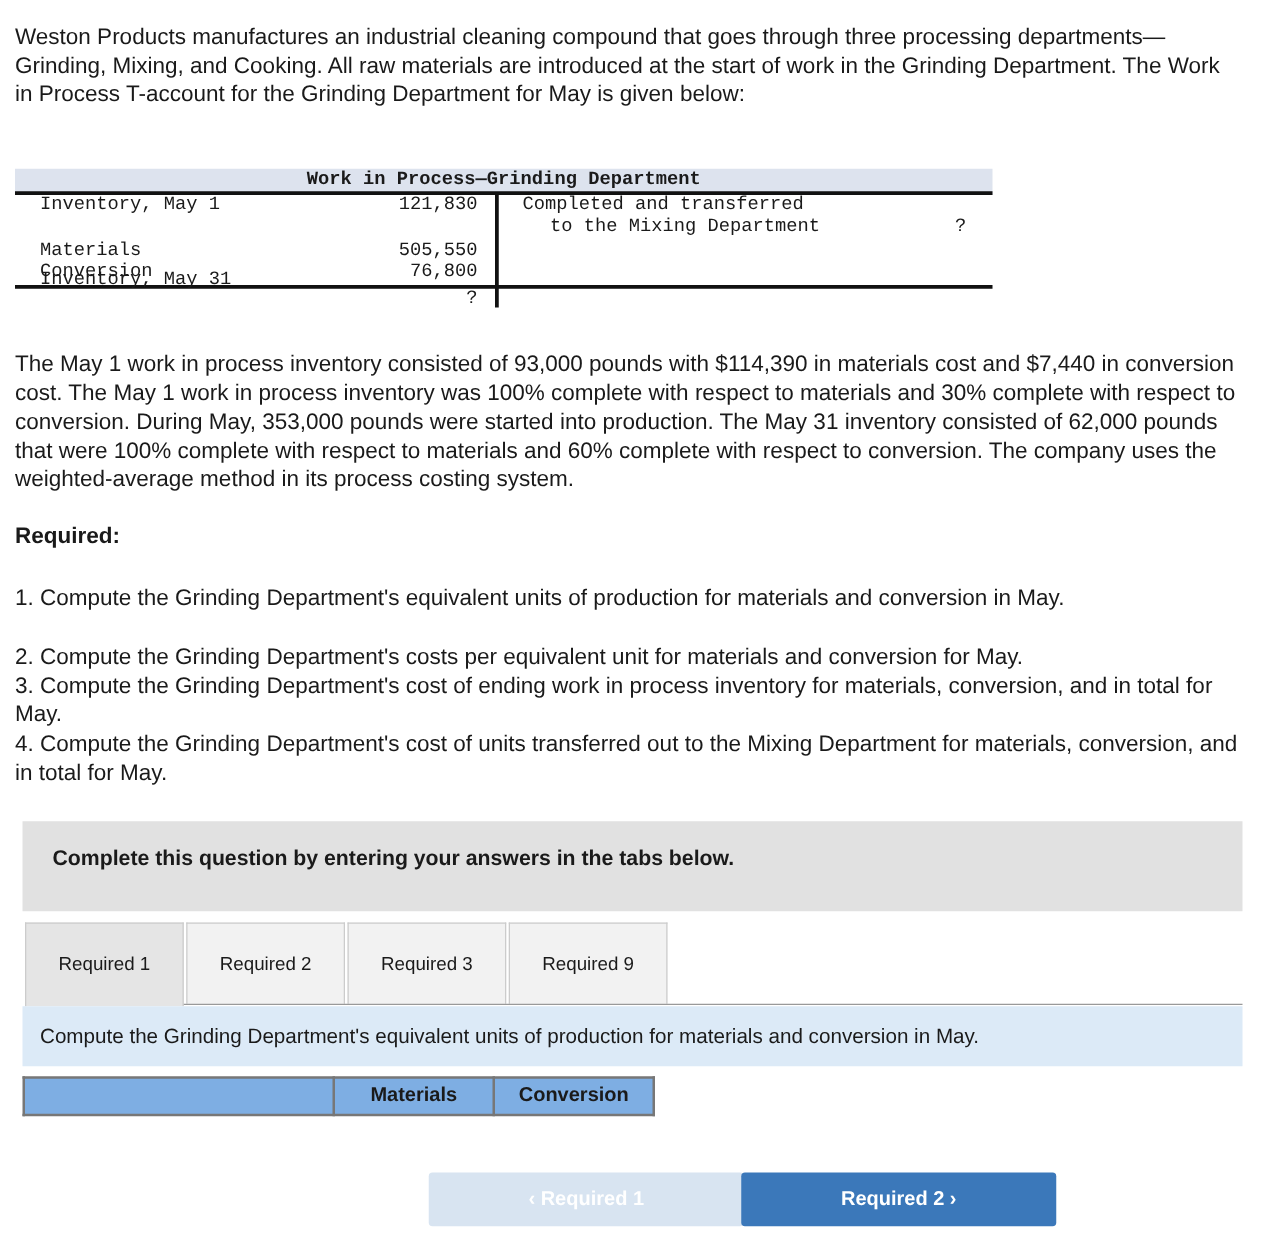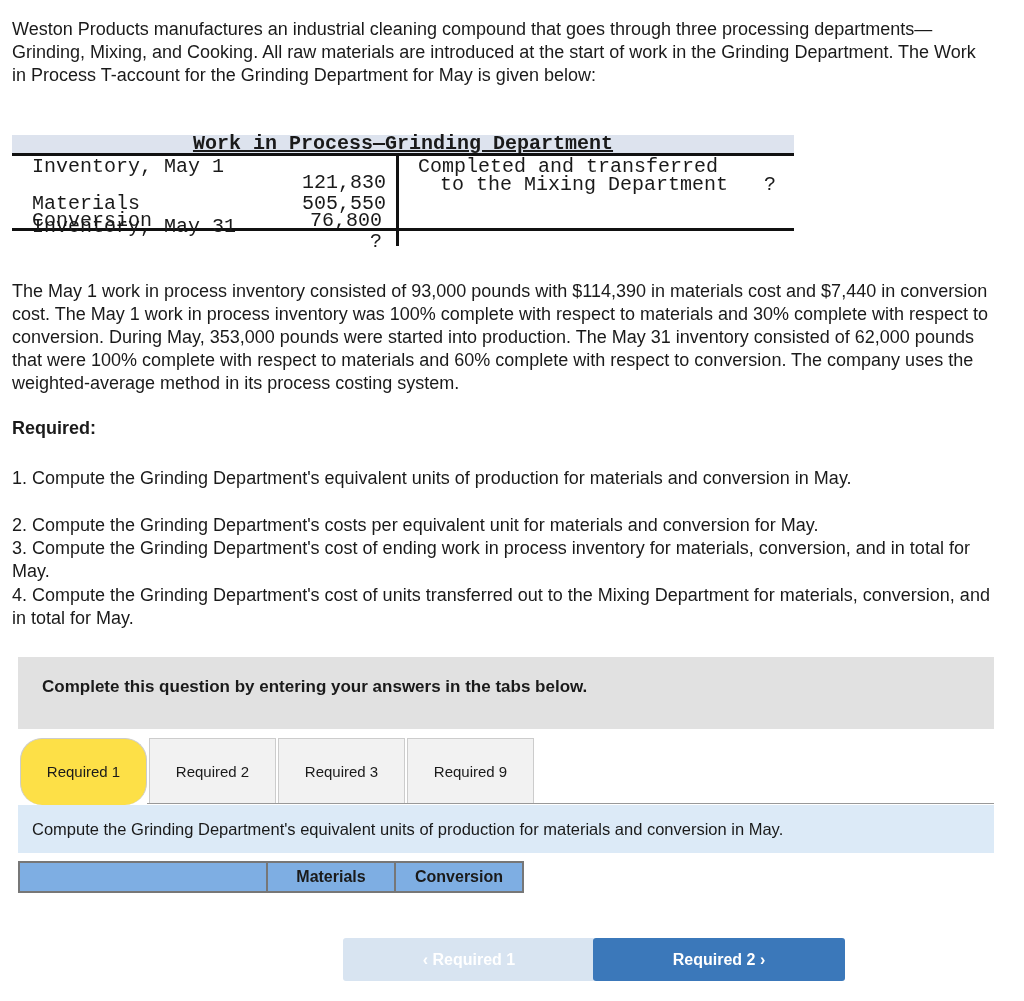--- a/index.html
+++ b/index.html
@@ -1,47 +1,47 @@
 <!DOCTYPE html>
 <html><head>
 <meta charset="utf-8">
 <style>
   body { margin:0; background:#fff; width:1024px; height:1001px; overflow:hidden; font-family:"Liberation Sans", sans-serif; color:#1a1a1a; }
   .p { position:absolute; left:12px; width:980px; font-size:18px; line-height:23px; }
-  .mono { font-family:"Liberation Mono", monospace; font-size:20px;text-decoration:underline; }
+  .mono { font-family:"Liberation Mono", monospace; font-size:15px; }
   .tacc { position:absolute; left:12px; top:135px; width:782px; }
   .tacc-head { background:#dde3ee; text-align:center; font-weight:bold; height:18px; line-height:18px; border-bottom:3px solid #111; }
   .row { position:absolute; white-space:pre; }
   .vline { position:absolute; left:384px; top:21px; width:3px; height:90px; background:#111; }
   .hline { position:absolute; left:0; width:782px; top:93px; height:3px; background:#111; }
   .banner { position:absolute; left:18px; top:657px; width:976px; height:72px; background:#e1e1e1; }
   .banner span { position:absolute; left:24px; top:20px; font-weight:bold; font-size:17px; }
   .tabs { position:absolute; left:20px; top:738px; height:66px; }
   .tab { position:absolute; top:0; height:64px; border:1px solid #ccc; border-bottom:none; background:#f2f2f2; font-size:15px; text-align:center; line-height:66px; }
-  .tab.active { background:#fde047; height:66px;border-radius:22px; }
+  .tab.active { background:#e5e5e5; height:66px; }
   .tabline { position:absolute; left:147px; top:803px; width:847px; height:1px; background:#999; }
   .instr { position:absolute; left:18px; top:805px; width:976px; height:48px; background:#dceaf7; font-size:16.5px; line-height:48px; }
   .instr span { margin-left:14px; }
   table { position:absolute; left:18px; top:861px; border-collapse:collapse; font-size:16px; }
   td { border:2px solid #777; height:28px; padding:0 4px; }
   .hd { background:#7eaee3; font-weight:bold; text-align:center; }
   .inp { width:118px; background:#fff; border:2px solid #4a86c7; position:relative; }
   .inp:before { content:""; position:absolute; left:0; top:0; border-left:7px solid #3a78c4; border-top:5px solid transparent; border-bottom:5px solid transparent; }
   .btn { position:absolute; top:938px; width:252px; height:43px; border-radius:3px; color:#fff; font-weight:bold; font-size:16px; text-align:center; line-height:43px; }
 </style>
 </head>
 <body>
 
 <div class="p" style="top:18px">Weston Products manufactures an industrial cleaning compound that goes through three processing departments—Grinding, Mixing, and Cooking. All raw materials are introduced at the start of work in the Grinding Department. The Work in Process T-account for the Grinding Department for May is given below:</div>
 
 <div class="tacc mono">
   <div class="tacc-head">Work in Process—Grinding Department</div>
   <div class="vline"></div>
   <div class="row" style="left:20px;top:20px">Inventory, May 1</div>
-  <div class="row" style="left:290px;top:36px;width:80px;text-align:left">121,830</div>
+  <div class="row" style="left:290px;top:20px;width:80px;text-align:right">121,830</div>
   <div class="row" style="left:406px;top:20px">Completed and transferred</div>
   <div class="row" style="left:428px;top:38px">to the Mixing Department</div>
   <div class="row" style="left:752px;top:38px">?</div>
   <div class="row" style="left:20px;top:57px">Materials</div>
   <div class="row" style="left:290px;top:57px;width:80px;text-align:right">505,550</div>
   <div class="row" style="left:20px;top:74px">Conversion</div>
   <div class="row" style="left:290px;top:74px;width:80px;text-align:right">76,800</div>
   <div class="hline"></div>
   <div class="row" style="left:20px;top:80px">Inventory, May 31</div>
   <div class="row" style="left:290px;top:95px;width:80px;text-align:right">?</div>

